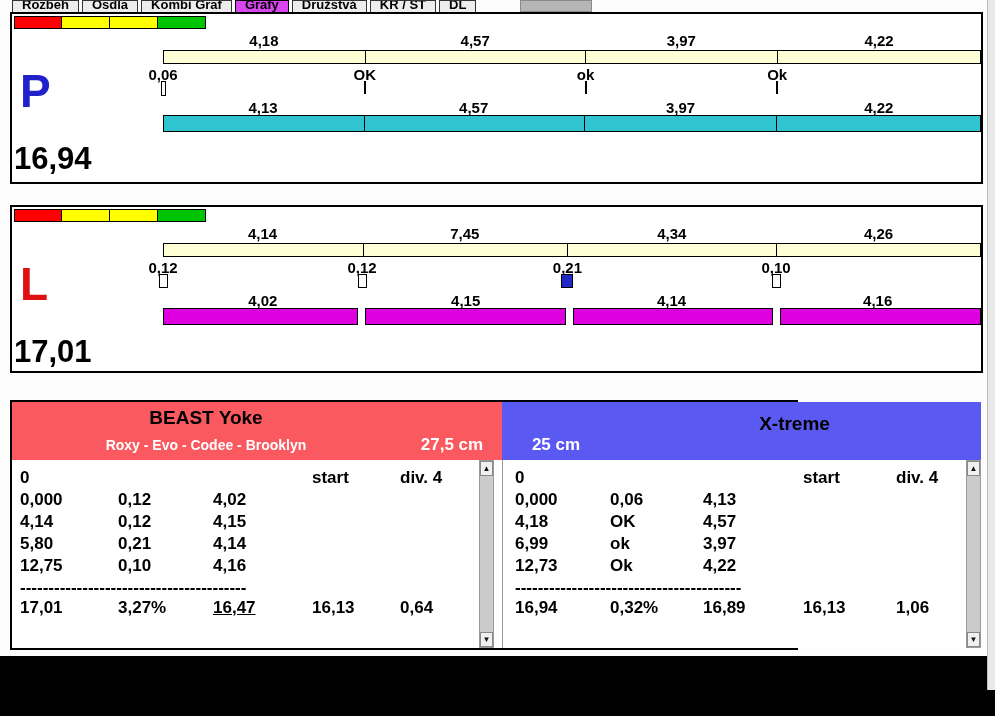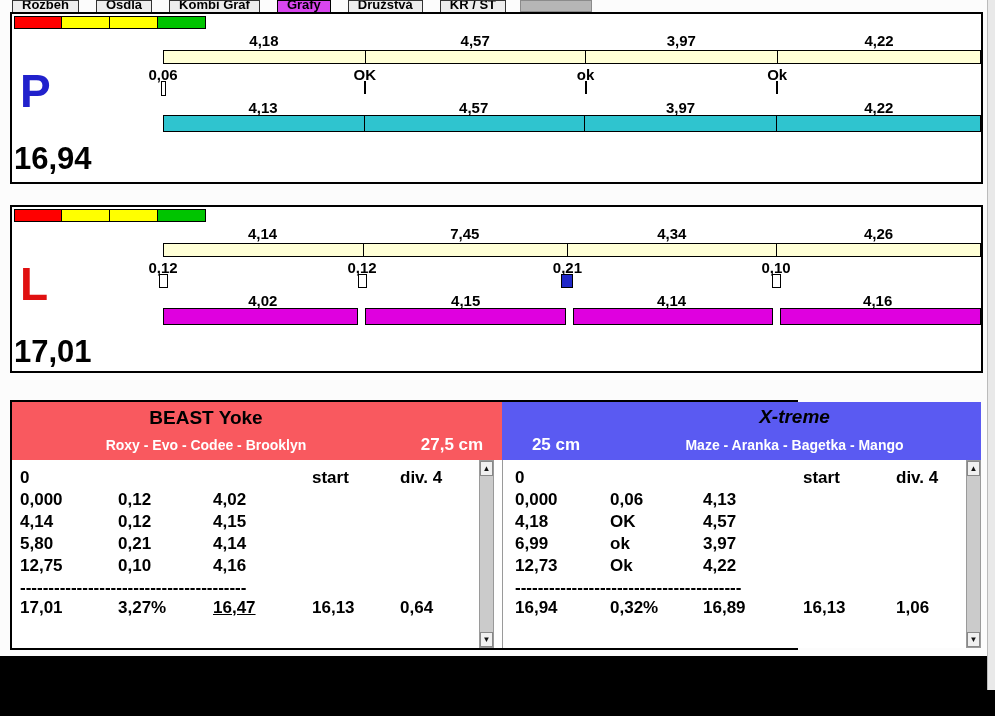--- a/index.html
+++ b/index.html
@@ -2,21 +2,21 @@
 <html><head>
 <meta charset="utf-8">
 <style>
   html,body{margin:0;padding:0;background:#000;}
   .screen{position:relative;width:995px;height:716px;background:#000;overflow:hidden;
           font-family:"Liberation Sans",sans-serif;color:#000;}
   .window{position:absolute;left:0;top:0;width:987px;height:656px;background:#fcfcfc;overflow:hidden;}
   .right-strip{position:absolute;left:987px;top:0;width:8px;height:690px;background:#e9e9e9;border-left:1px solid #bbb;box-sizing:border-box;}
 
   
-  .tabbar{position:absolute;left:12px;top:0;height:12px;display:flex;gap:17px;z-index:2;}
+  .tabbar{position:absolute;left:12px;top:0;height:12px;display:flex;gap:3px;z-index:2;}
   .tab{border:1px solid #333;border-bottom:none;background:#ededed;padding:0 9px;overflow:hidden;height:12px;box-sizing:border-box;}
   .tab .lbl{display:block;font-size:13px;font-weight:bold;margin-top:-4px;white-space:nowrap;}
   .tab.selected{background:#d946ef;border-color:#000;}
   .top-scroll{position:absolute;left:520px;top:0;width:72px;height:12px;background:#b6b6b6;border:1px solid #8b8b8b;box-sizing:border-box;z-index:2;}
 
   
   .panel{position:absolute;left:10px;width:973px;background:#fff;border:2px solid #000;box-sizing:border-box;}
   #panel-P{top:12px;height:172px;}
   #panel-L{top:205px;height:168px;}
   .indicators{position:absolute;left:2px;display:flex;}
@@ -157,23 +157,22 @@
         </div>
         <div class="lane-letter" style="top: 55px; color: rgb(224, 16, 16);">L</div>
         <div class="lane-total" style="top: 128px;">17,01</div>
       </div>
     <div id="footer-panel">
         <div class="team-header" style="left: 0px; width: 490px; background: rgb(249, 89, 95);"></div>
         <div class="team-header" style="left: 490px; width: 479px; background: rgb(90, 90, 242);"></div>
         <div class="team-name" style="left: 0px; top: 2px; width: 388px;">BEAST Yoke</div>
         <div class="team-dogs" style="left: 0px; top: 31px; width: 388px;">Roxy - Evo - Codee - Brooklyn</div>
         <div class="team-height" style="left: 390px; top: 31px; width: 100px;">27,5 cm</div>
-        <div class="team-name" style="left: 596px; top: 1px; width: 373px; font-style: italic;">X-treme</div>
+        <div class="team-name" style="left: 596px; top: 8px; width: 373px;">X-treme</div>
         <div class="team-height" style="left: 492px; top: 31px; width: 104px;">25 cm</div>
-        <div class="team-dogs" style="left: 596px; top: 31px; width: 373px;">Maze - Aranka - Bagetka - Mango</div>
         <div class="vdiv" style="left: 490px; top: 58px; height: 188px;"></div>
         <div class="rtable" style="left: 0px; top: 58px; width: 482px; height: 188px;">
           <div class="cell" style="left: 8px; top: 8px;">0</div>
           <div class="cell" style="left: 300px; top: 8px;">start</div>
           <div class="cell" style="left: 388px; top: 8px;">div. 4</div>
           <div class="cell" style="left: 8px; top: 30px;">0,000</div>
           <div class="cell" style="left: 106px; top: 30px;">0,12</div>
           <div class="cell" style="left: 201px; top: 30px;">4,02</div>
           <div class="cell" style="left: 8px; top: 52px;">4,14</div>
           <div class="cell" style="left: 106px; top: 52px;">0,12</div>

